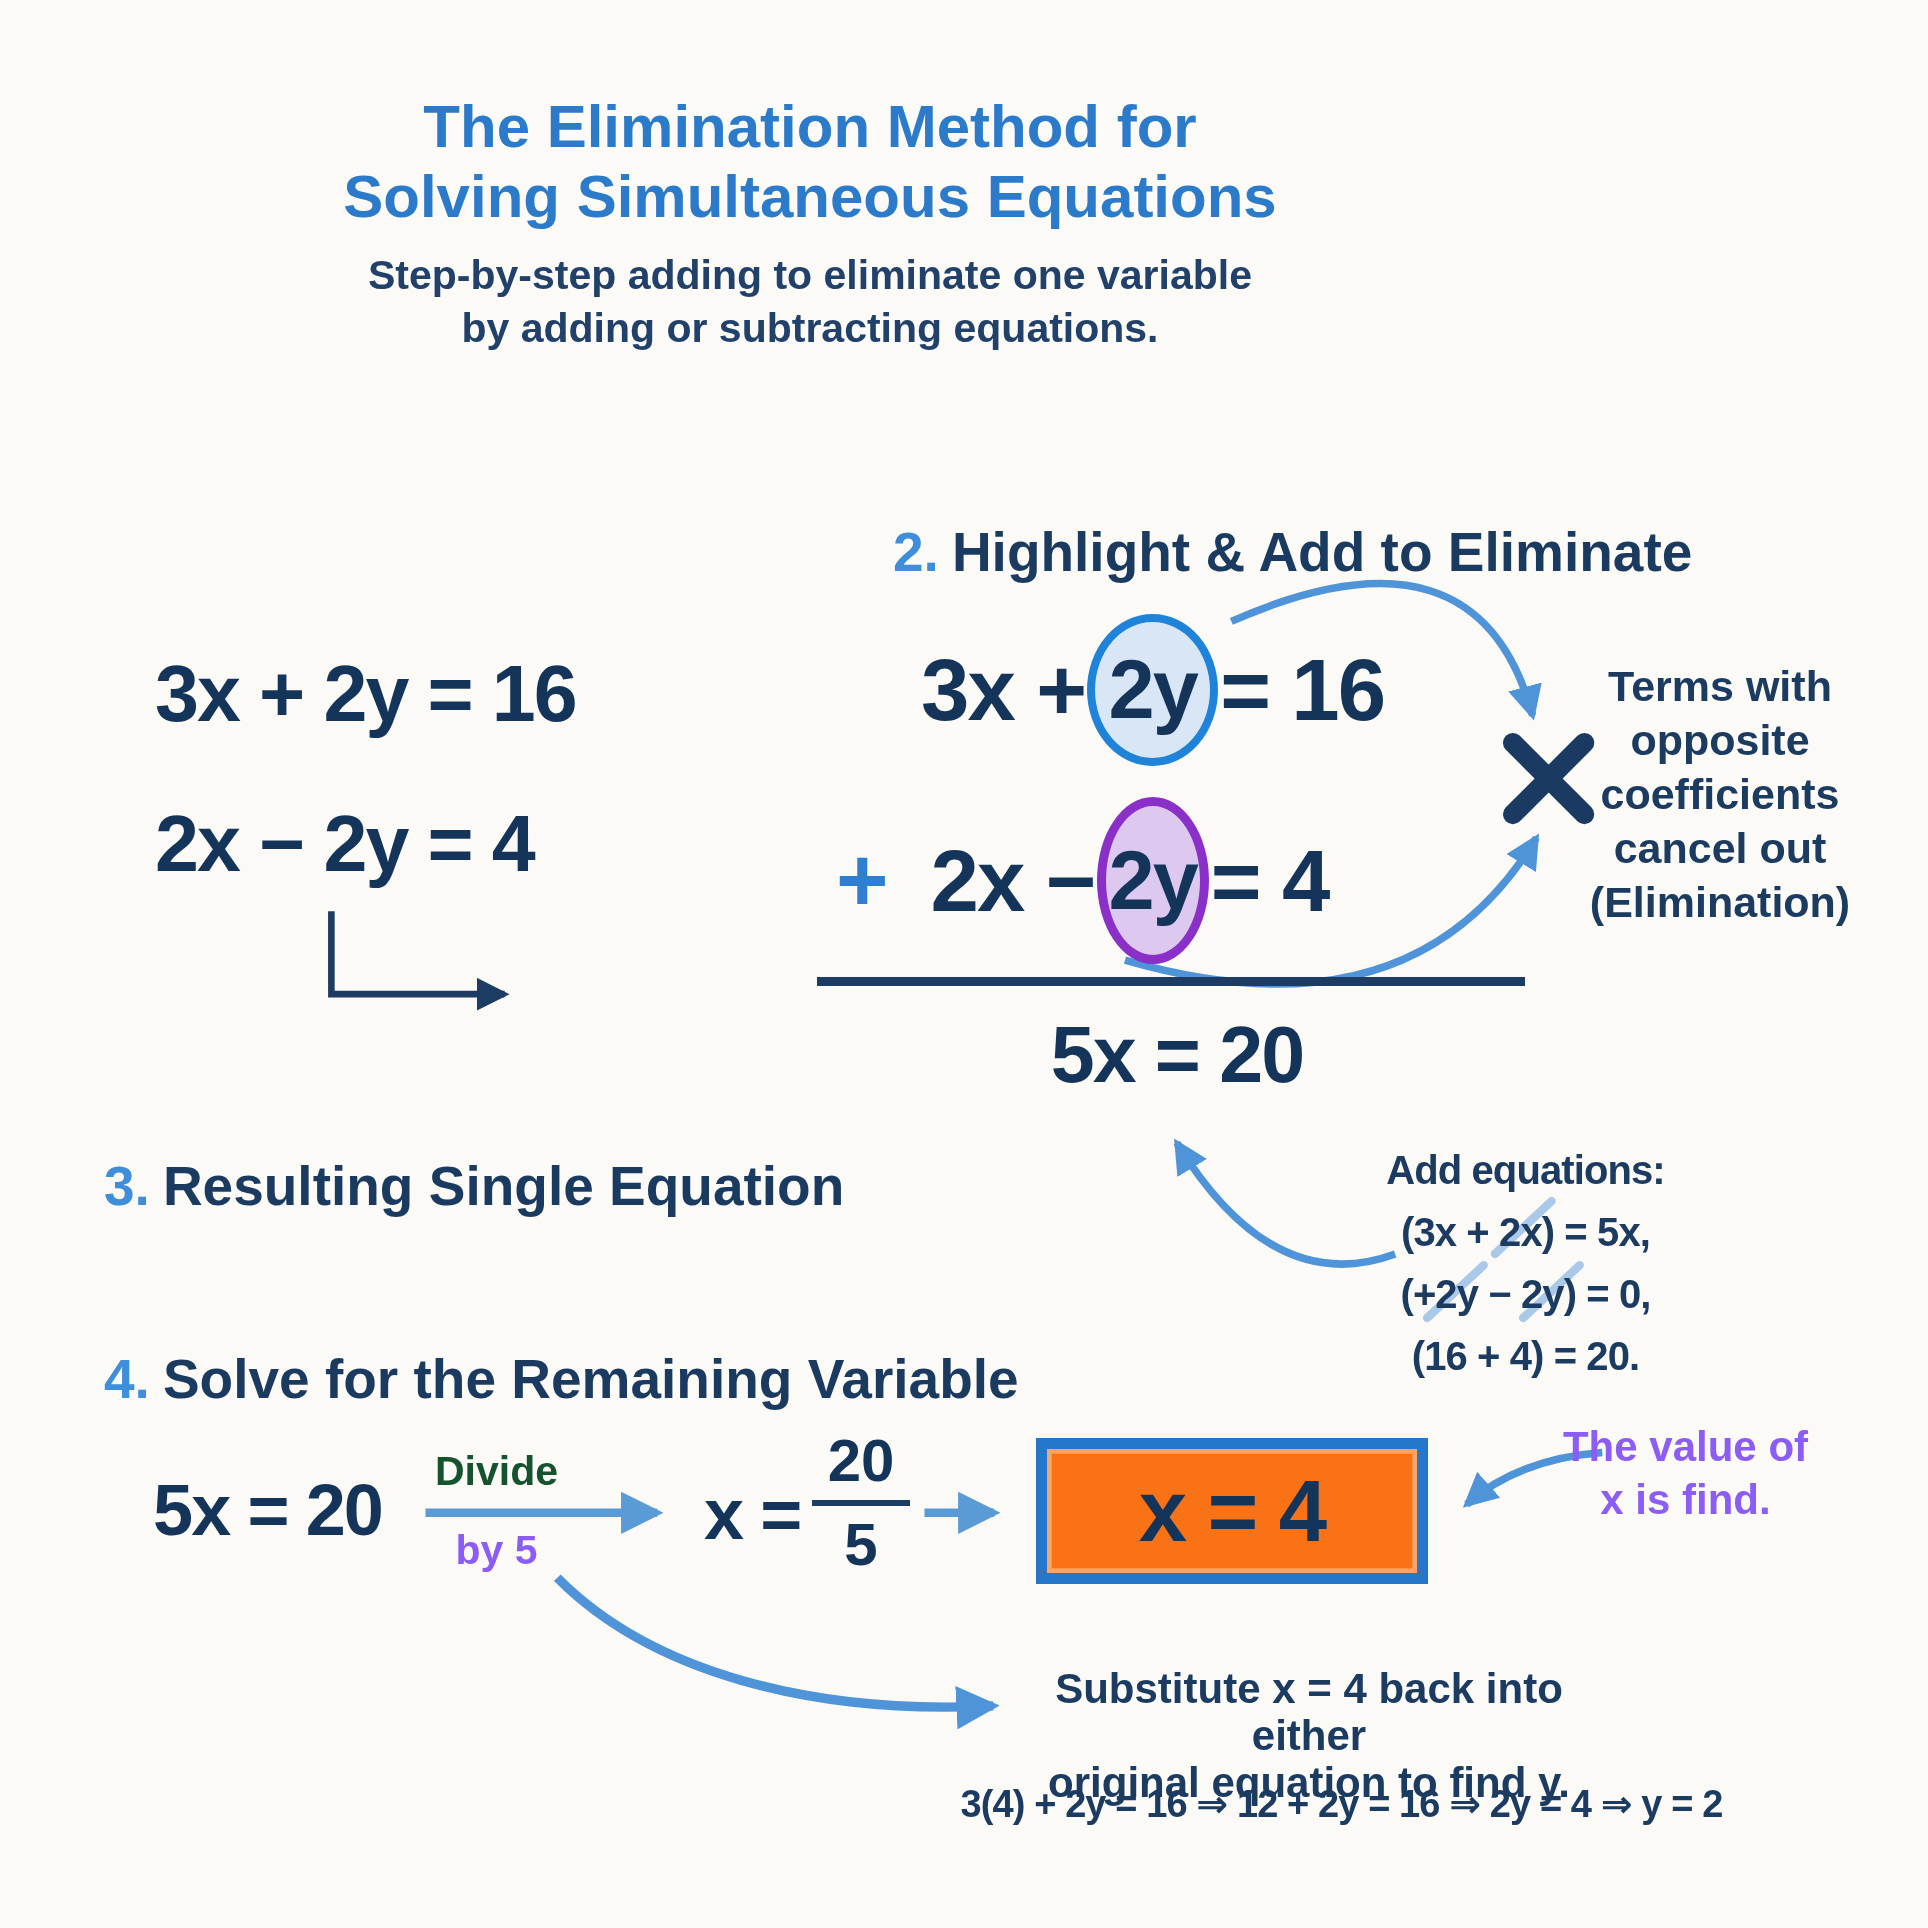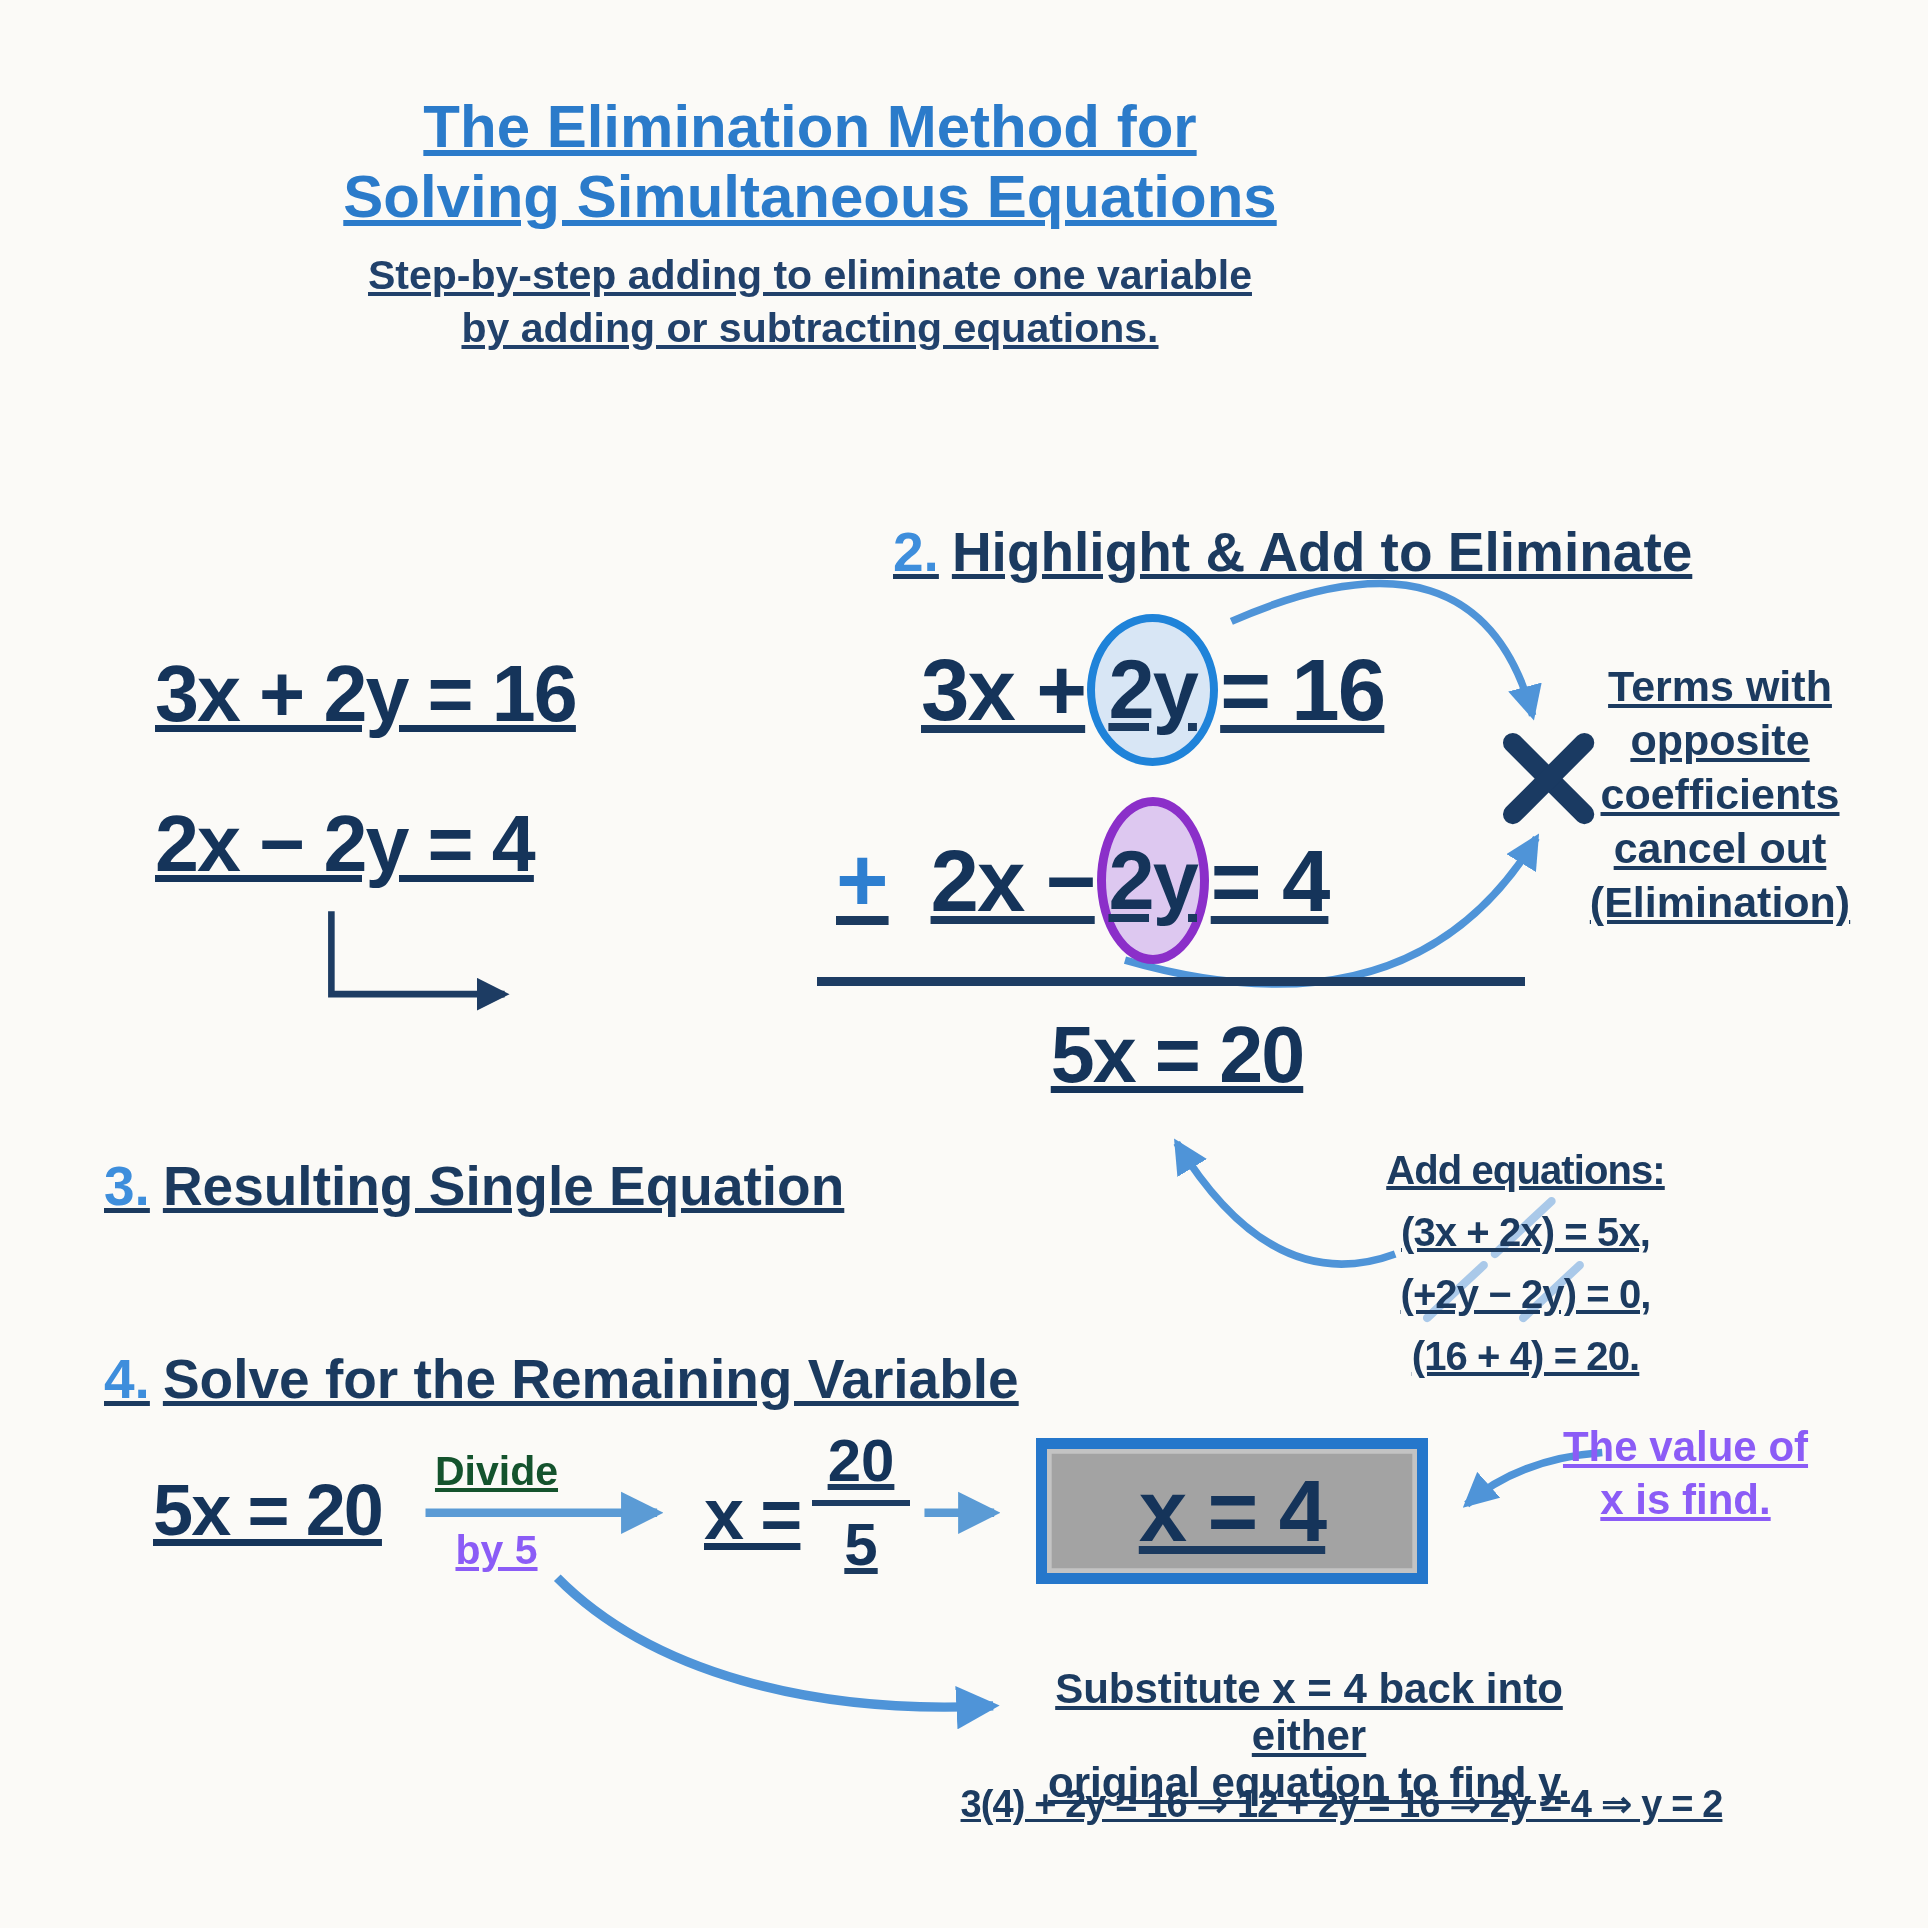--- a/index.html
+++ b/index.html
@@ -2,21 +2,21 @@
 <html style="font-size:15px"><head>
 <meta charset="utf-8">
 <style>
   html,body{margin:0;padding:0;background:#e8e8e8;}
   .canvas{
     position:relative;width:1928px;height:1928px;
     background:#fbfaf7;overflow:hidden;
     font-family:"Liberation Sans","DejaVu Sans",sans-serif;
     color:#1b3a5f;
   }
-  .abs{position:absolute;text-decoration:underline;}
+  .abs{position:absolute;}
   .center{text-align:center;}
   .eq{color:#15345a;font-weight:bold;letter-spacing:-1.9px;white-space:nowrap;}
   
   .title{left:198px;top:92px;width:1224px;font-size:60px;font-weight:bold;line-height:1.16;color:#2b7bca;}
   .subtitle{left:245px;top:249px;width:1130px;font-size:41px;font-weight:600;line-height:1.3;color:#21416b;}
   
   .heading{font-size:55px;font-weight:bold;white-space:nowrap;color:#1b3a5f;}
   .step-num{color:#3e8edc;margin-right:13px;}
   .h1{left:104px;top:520px;} .h2{left:893px;top:520px;}
   .h3{left:104px;top:1154px;} .h4{left:104px;top:1347px;}
@@ -39,21 +39,21 @@
   
   .add-note{left:1337px;top:1139px;width:377px;font-size:40px;line-height:62px;font-weight:600;color:#1c3b60;letter-spacing:-0.9px;}
   
   .s4eq{left:153px;top:1469px;font-size:72px;}
   .divide-top{left:419px;top:1448px;width:155px;font-size:41px;font-weight:600;color:#14532d;}
   .divide-bottom{left:428px;top:1527px;width:137px;font-size:41px;font-weight:600;color:#8b5cf6;}
   .xeq{left:704px;top:1473px;font-size:72px;}
   .fraction{left:812px;top:1426px;width:98px;display:flex;flex-direction:column;align-items:center;}
   .fraction .num,.fraction .den{font-size:60px;font-weight:bold;color:#15345a;}
   .fraction .bar{width:98px;height:6.6px;background:#1d3c63;margin:4.7px 0 3.8px 0;}
-  .result-box{left:1036px;top:1438px;width:370px;height:124px;border:11.3px solid #2577cb;background:#a3a3a3;
+  .result-box{left:1036px;top:1438px;width:370px;height:124px;border:11.3px solid #2577cb;background:#f97316;
     display:flex;align-items:center;justify-content:center;box-shadow:inset 0 0 0 4.7px rgba(255,255,255,.35);}
   .result-box .eq{font-size:87px;}
   .value-note{left:1535px;top:1420px;width:301px;font-size:42px;line-height:53px;font-weight:600;color:#8b5cf6;}
   .sub-note{left:1017px;top:1665px;width:584px;font-size:42px;line-height:47px;font-weight:600;color:#1c3b60;}
   .final-chain{left:946px;top:1782px;width:791px;font-size:38px;font-weight:600;color:#1c3b60;letter-spacing:-0.9px;white-space:nowrap;}
   svg.overlay{position:absolute;left:0;top:0;z-index:3;pointer-events:none;}
   .txt{z-index:4;}
 </style>
 </head>
 <body>

